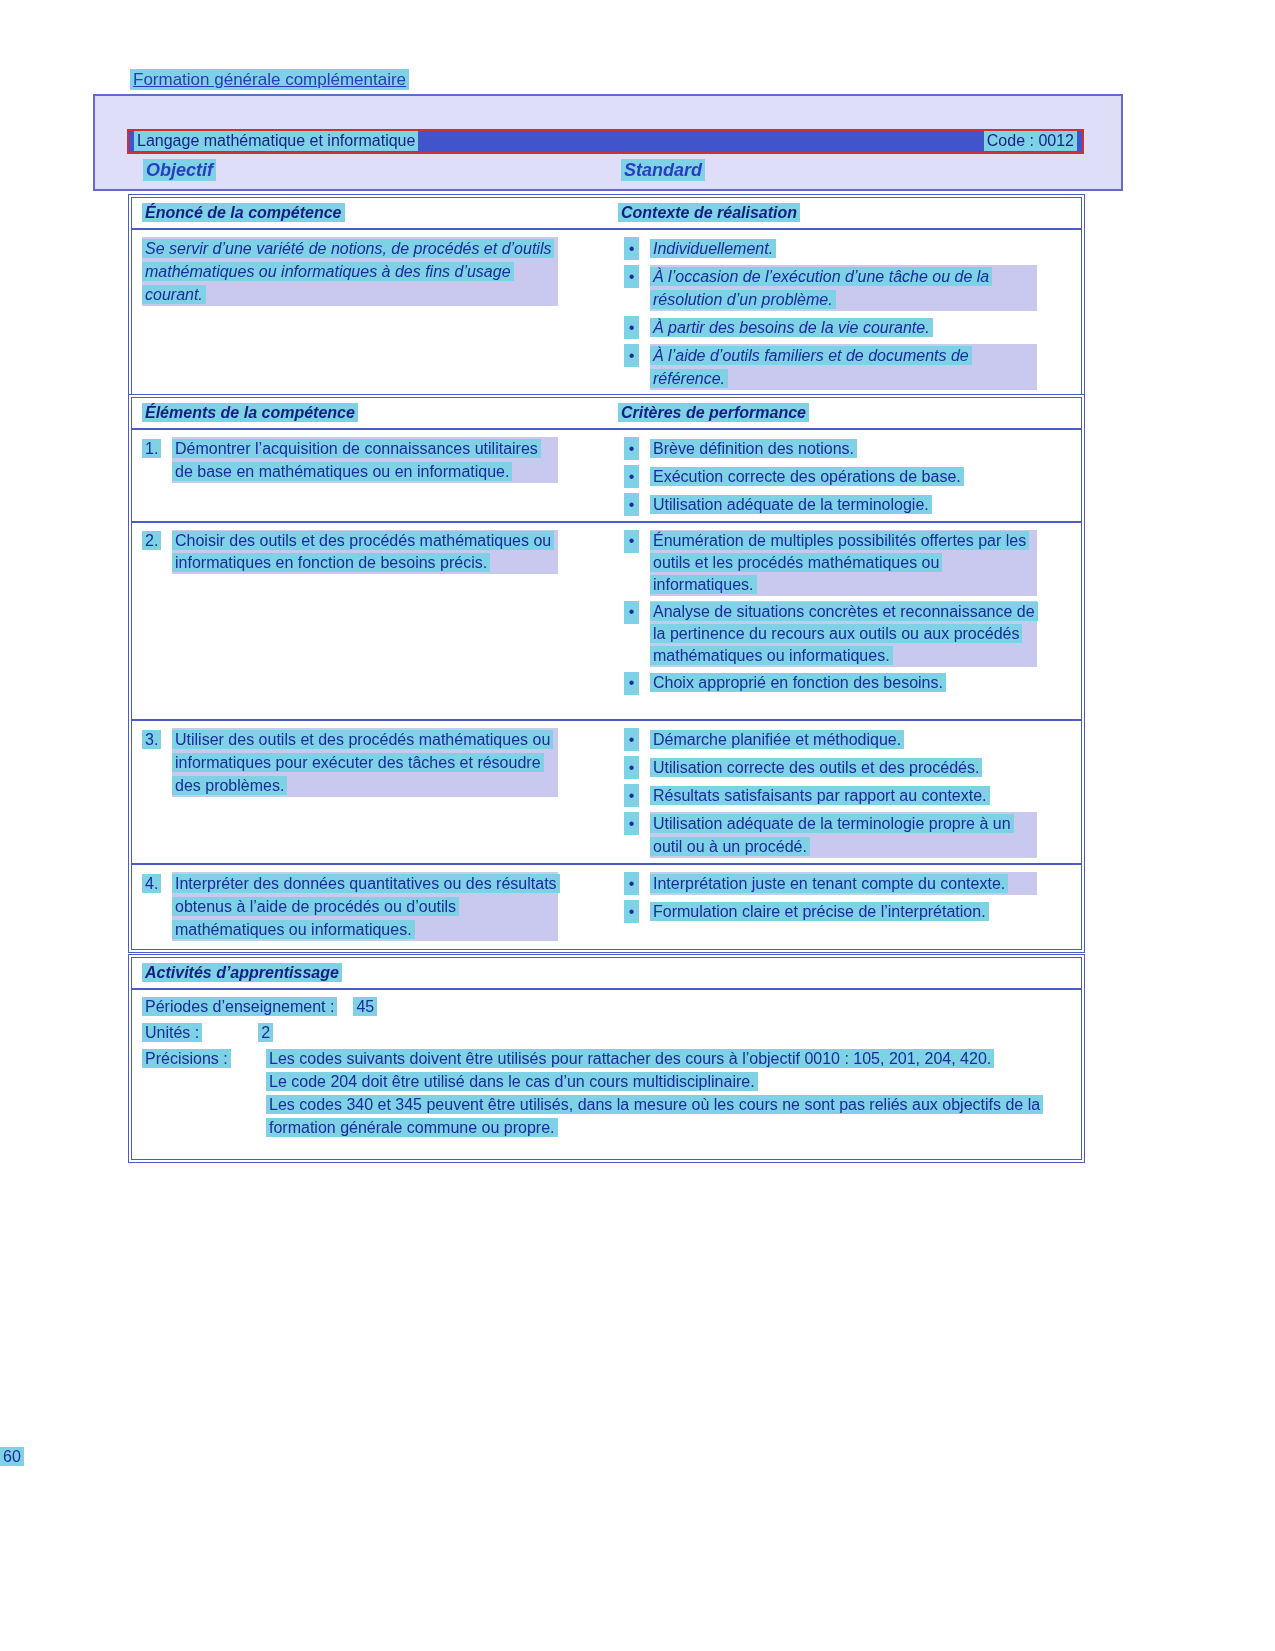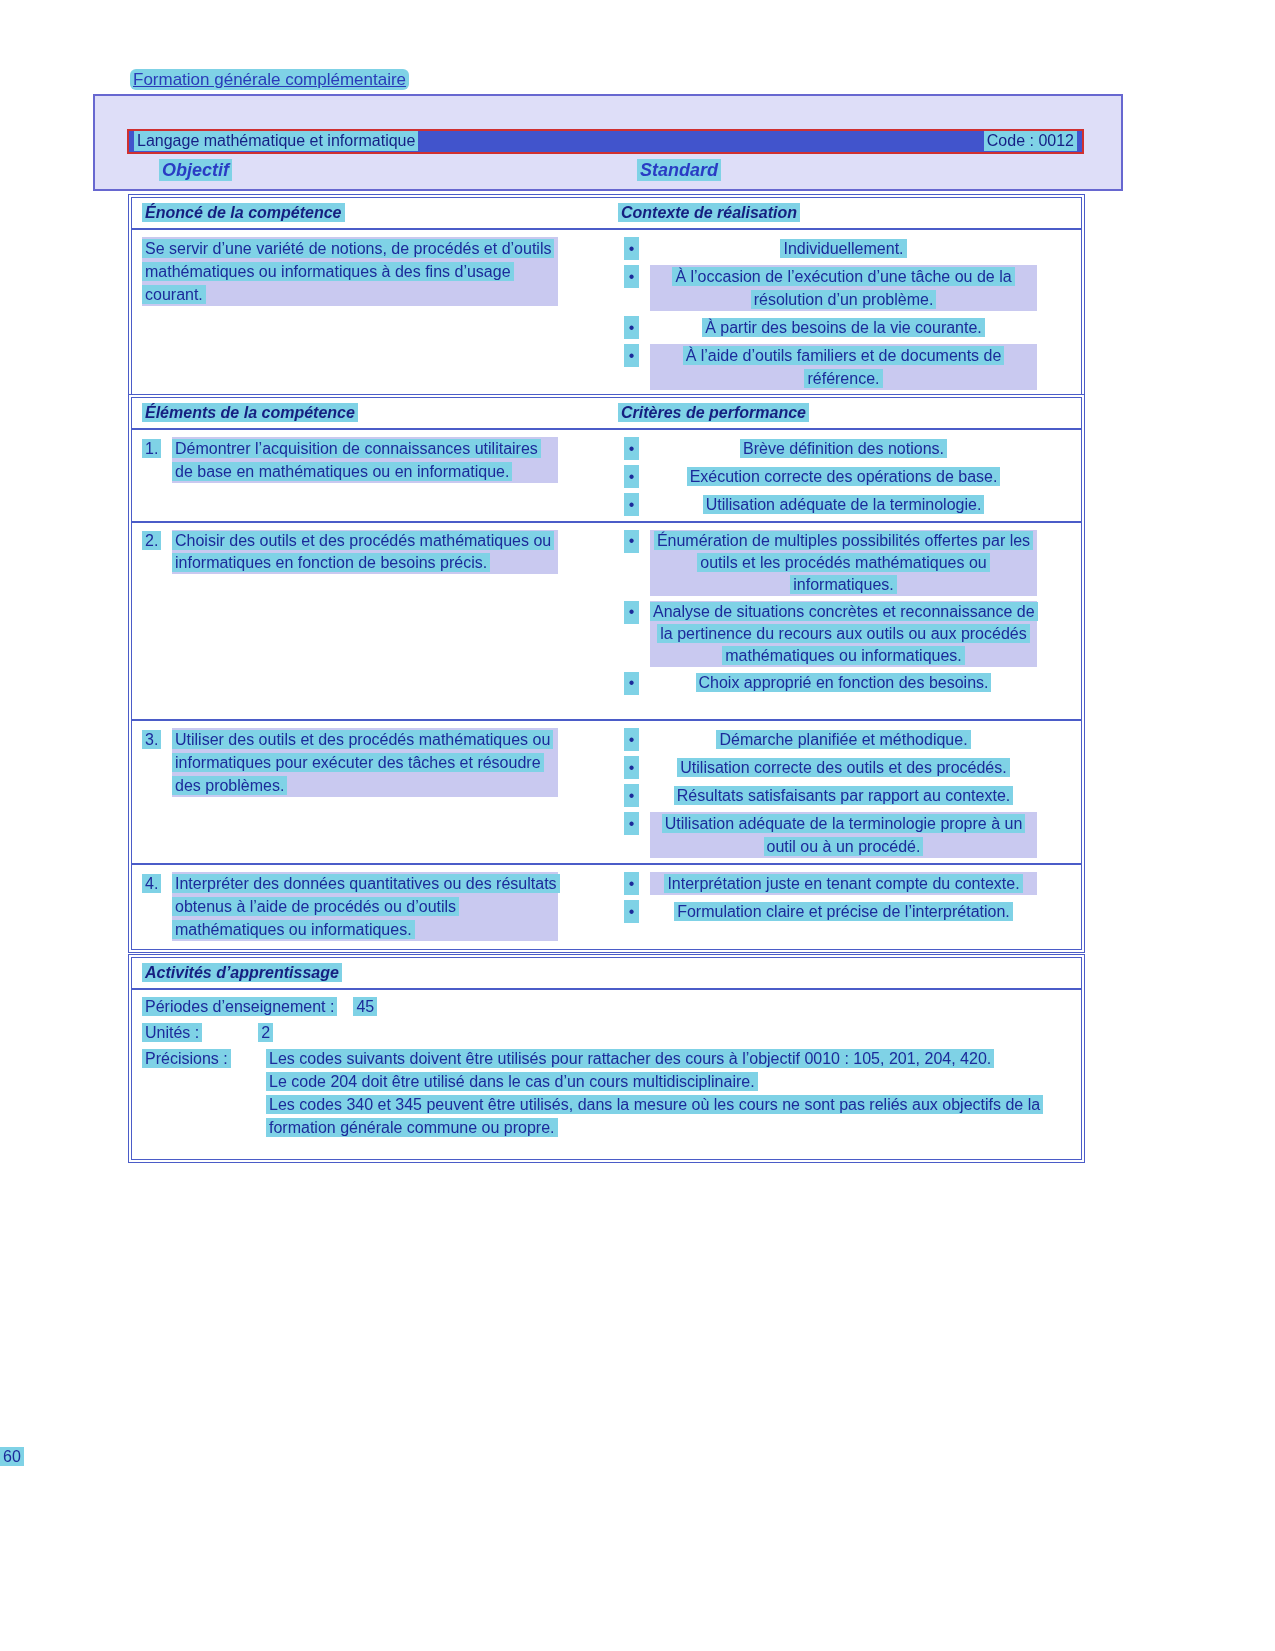--- a/index.html
+++ b/index.html
@@ -15,37 +15,37 @@
   .hl {
     background: #7fd2e6;
     padding: 1px 3px;
     box-decoration-break: clone;
     -webkit-box-decoration-break: clone;
   }
   .bold { font-weight: bold; color: #151f80; font-style: italic; }
 
   
   .section-title { position: absolute; left: 130px; top: 70px; font-size: 17px; }
-  .section-title .hl { text-decoration: underline; color: #2a3ab8; border-radius: 6px; }
+  .section-title .hl { text-decoration: underline; color: #2a3ab8; }
 
   
   .top-box {
     position: absolute; left: 93px; top: 94px; width: 1030px; height: 97px;
     border: 2px solid #6767d0; background: #dedef8;
   }
   .title-bar {
     position: absolute; left: 32px; top: 33px; width: 957px; height: 25px;
     background: #4154cc; border: 2px solid #d03030;
     display: flex; justify-content: space-between; align-items: flex-start;
     padding: 0 5px; font-size: 16px;
   }
   .title-bar .hl { color: #161f85; }
   .label-obj, .label-std {
     position: absolute; top: 64px; font-size: 18px;
-    font-weight: bold; font-style: italic; color: #2a3cc4; margin-left: 16px;
+    font-weight: bold; font-style: italic; color: #2a3cc4;
   }
   .label-obj { left: 48px; }
   .label-std { left: 526px; }
 
   
   .tbl {
     position: absolute; left: 128px; width: 957px;
     border: 4px double #4b5cc8; background: #ffffff;
     font-size: 16px; line-height: 23px;
   }
@@ -59,33 +59,33 @@
   }
   .hc-l { padding-left: 10px; }
   .hc-r { padding-left: 4px; }
 
   .trow { display: grid; grid-template-columns: 482px 1fr; padding: 5px 0 3px; }
   .trow.sep { border-bottom: 2px solid #4b5cc8; }
   .r1 { min-height: 90px; }
   .r2 { min-height: 198px; line-height: 22px; }
   .r3 { min-height: 140px; }
   .r4 { min-height: 84px; }
-  .t1body { min-height: 155px; }
+  .t1body { min-height: 155px; font-style: italic; }
 
   .cell-l { padding: 2px 56px 2px 10px; }
   .cell-r { padding: 2px 44px 2px 4px; }
 
   .para { margin: 0; }
   .lav { background: #c9c9f0; }
 
   .num-item { display: flex; }
   .num { width: 30px; flex: none; }
   .num-text { flex: 1; }
 
-  .bullet { display: flex; margin-bottom: 5px; text-align: center; }
+  .bullet { display: flex; margin-bottom: 5px; }
   .bullet:last-child { margin-bottom: 0; }
   .bullet::before {
     content: "\2022";
     flex: none; width: 15px; height: 23px;
     margin: 0 11px 0 6px;
     background: #7fd2e6; color: #1c2a9a;
     text-align: center;
   }
   .bt { flex: 1; }
 

